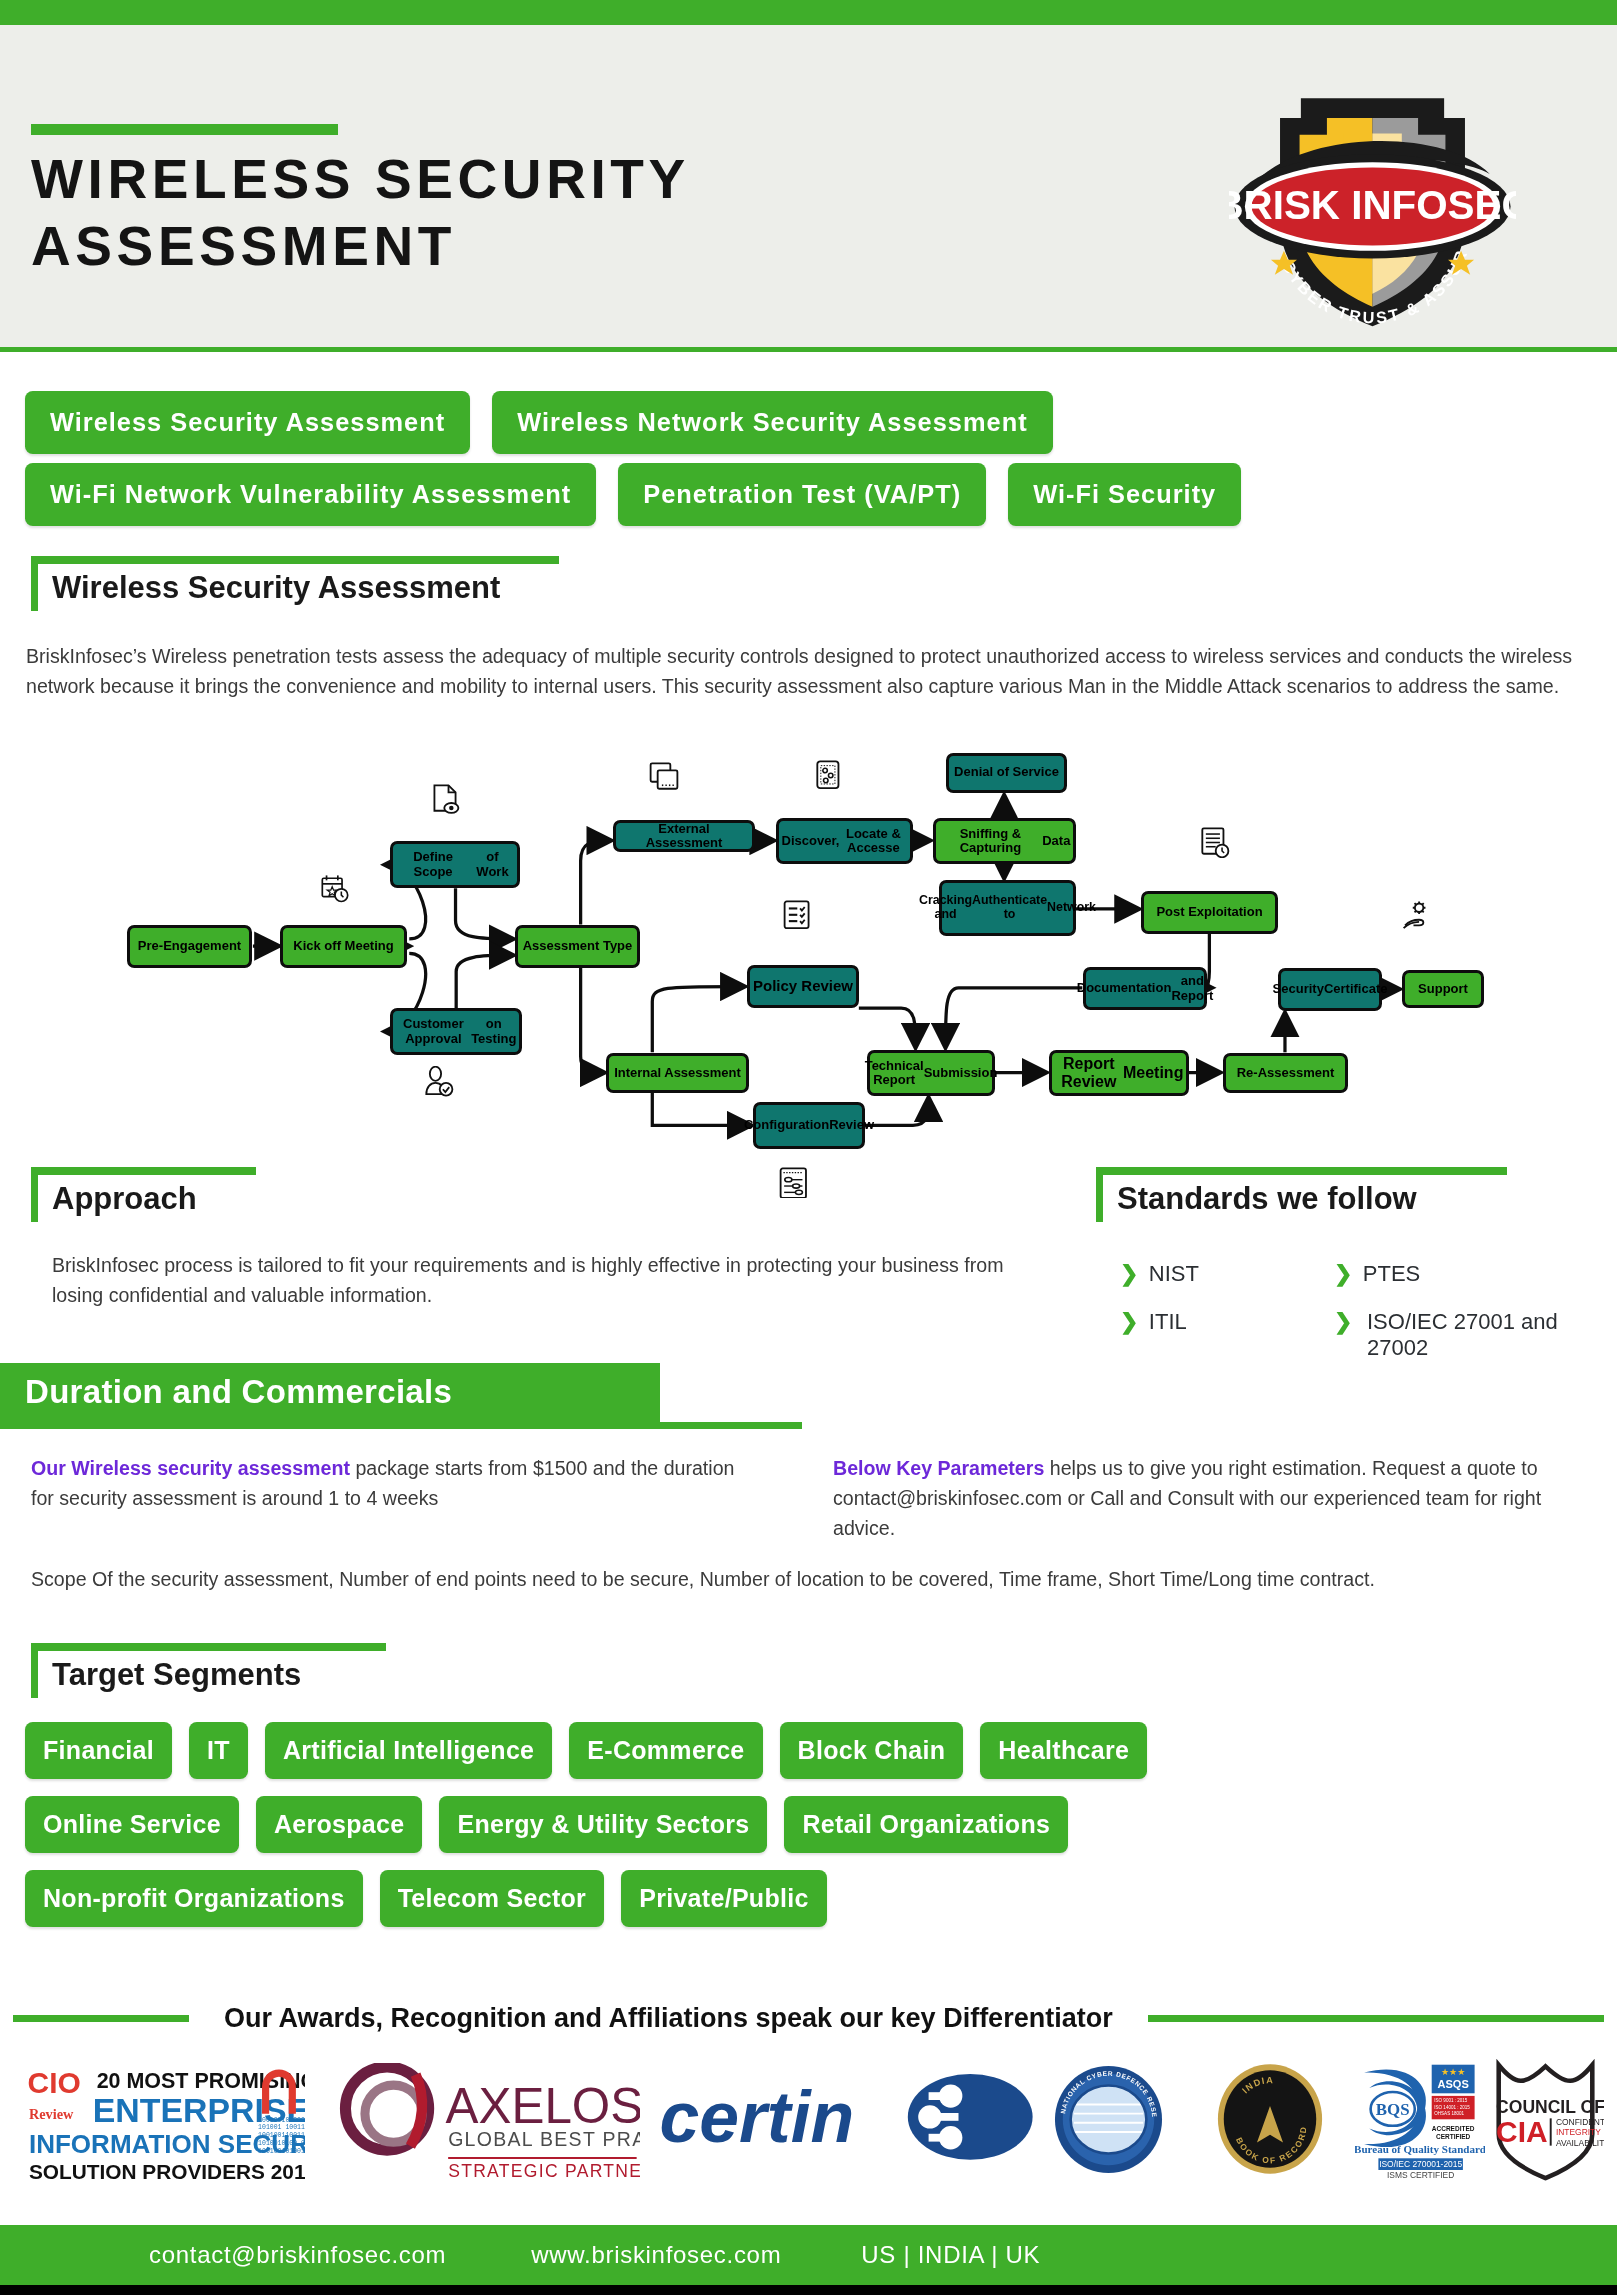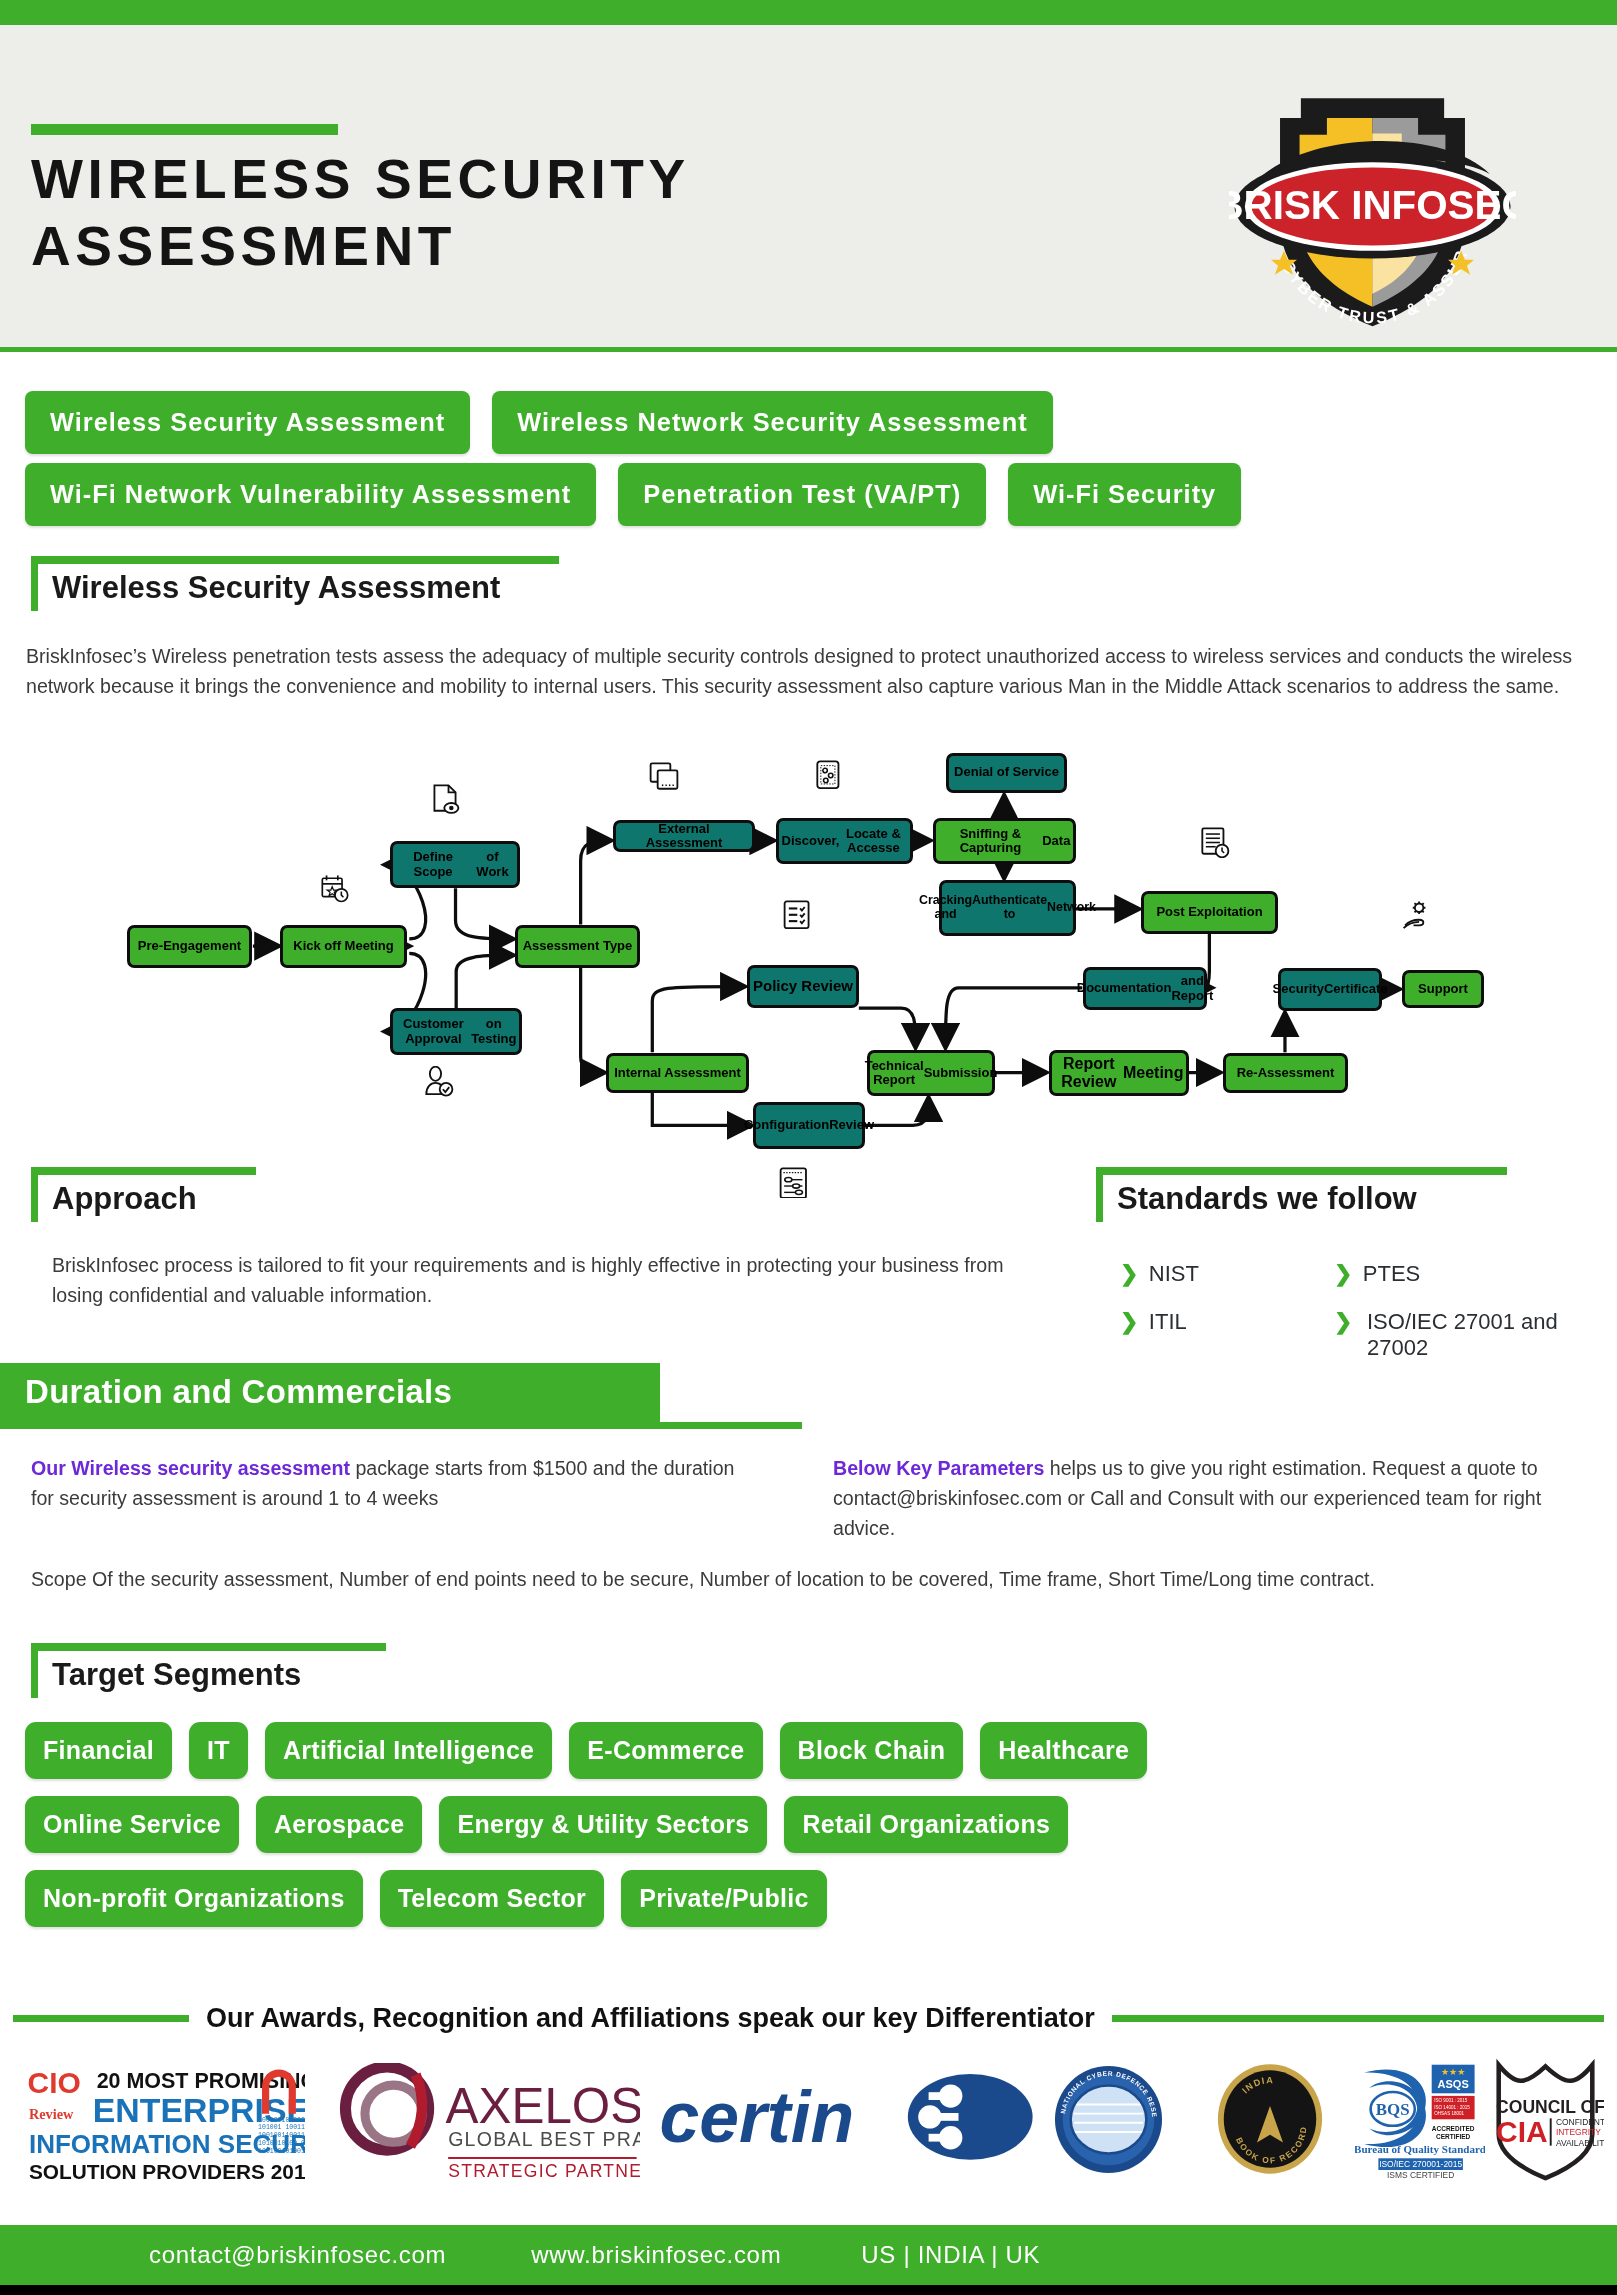--- a/index.html
+++ b/index.html
@@ -71,24 +71,24 @@
   #dur-banner {
     position:absolute; left:0px; top:1363px; width:660px; height:59px;
     background:#3fae2a;
   }
   #dur-banner .lbl { position:absolute; left:25px; top:10.4px; font-size:33px; font-weight:700; color:#fff; letter-spacing:0.3px;}
   #dur-underline { position:absolute; left:0px; top:1422px; width:802px; height:7.2px; background:#3fae2a;}
 
   
   #segrows { position:absolute; left:25px; top:1722px; width:1500px; }
   #segrows .segrow { display:flex; margin-bottom:17px; }
-  #segrows .pill { height:57px; padding:0 18px; font-size:25px; margin-right:17px; letter-spacing:0.3px;border-radius:11px;}
-
-  
-  #awards-head { position:absolute; left:0; top:1999px; width:1618px; height:39px; display:flex; align-items:center; }
+  #segrows .pill { height:57px; padding:0 18px; font-size:25px; margin-right:17px; letter-spacing:0.3px;}
+
+  
+  #awards-head { position:absolute; left:0; top:1999px; width:1618px; height:39px; display:flex; align-items:center;gap:18px; }
   #awards-head .rule { height:7.2px; background:#3fae2a; }
   #awards-head .rl { width:176px; margin-left:13px;}
   #awards-head .rr { flex:1; margin-right:14.3px;}
   #awards-head .txt { font-size:27px; font-weight:700; color:#111; white-space:nowrap; padding:0 17px; }
 
   #awards-row { position:absolute; left:0; top:2054px; width:1618px; height:130px; }
 
   
   #footer {
     position:absolute; left:0; top:2225px; width:1618px; height:60px; background:#3fae2a;

